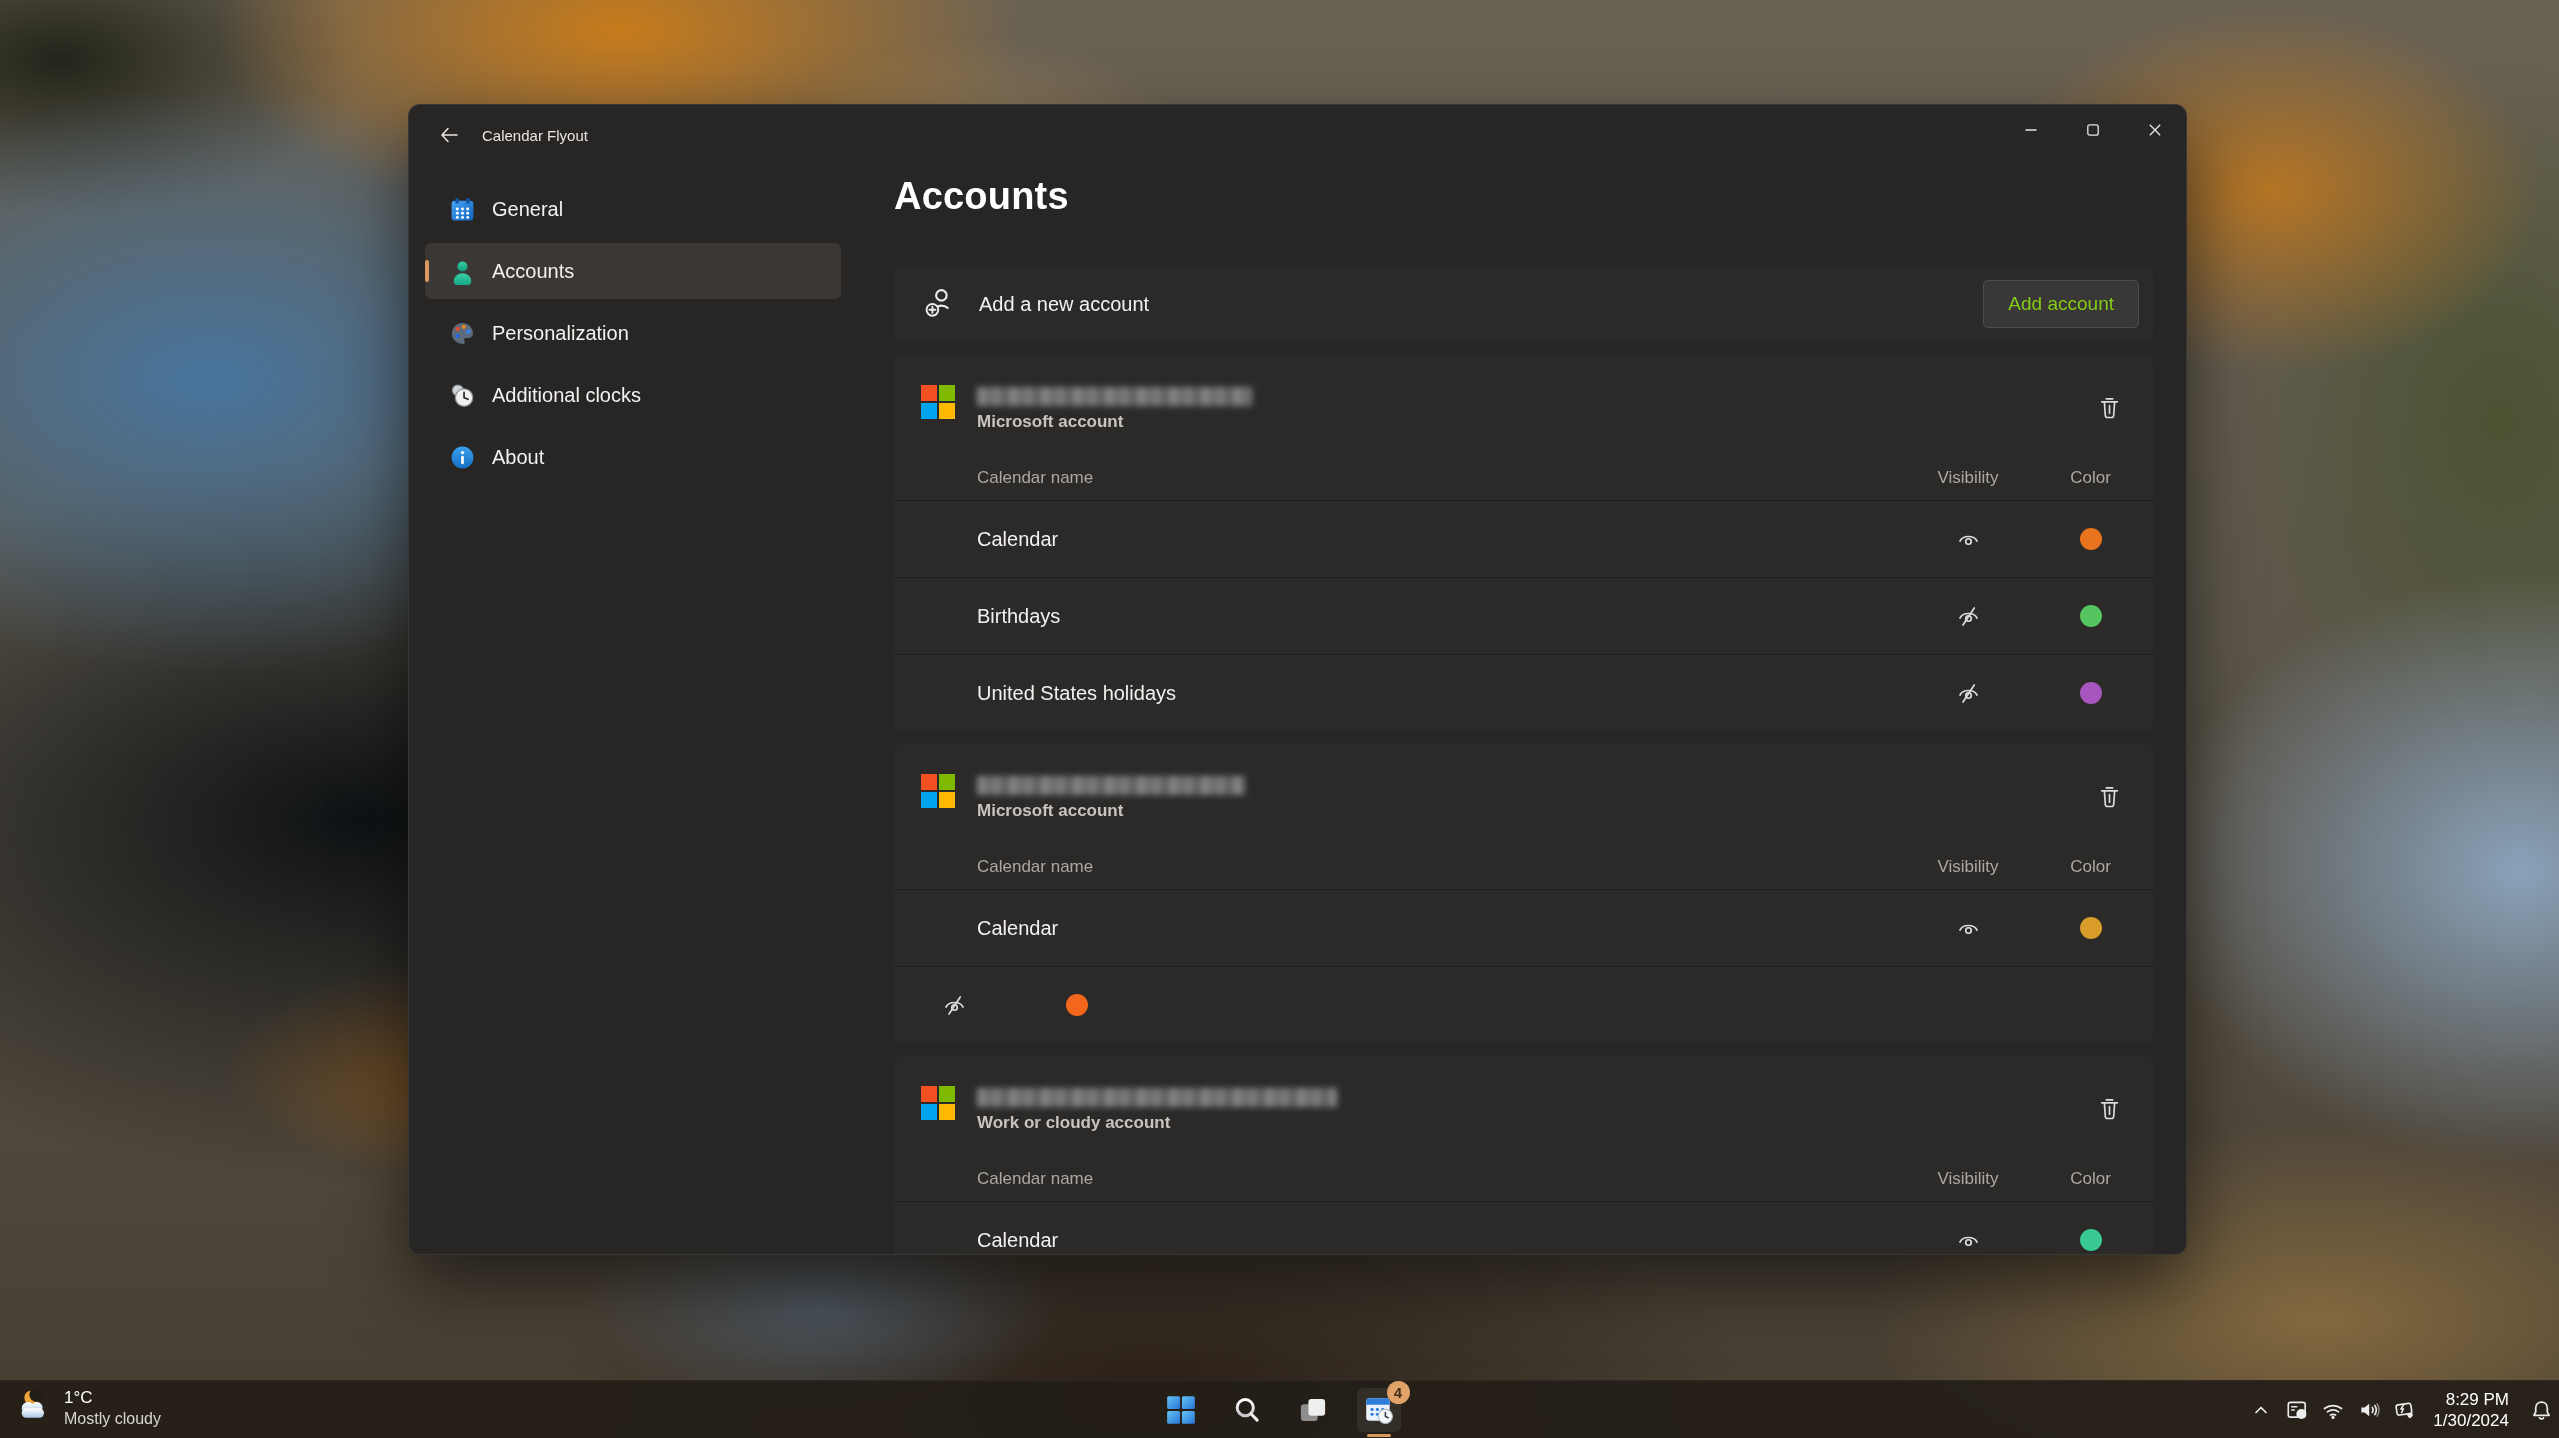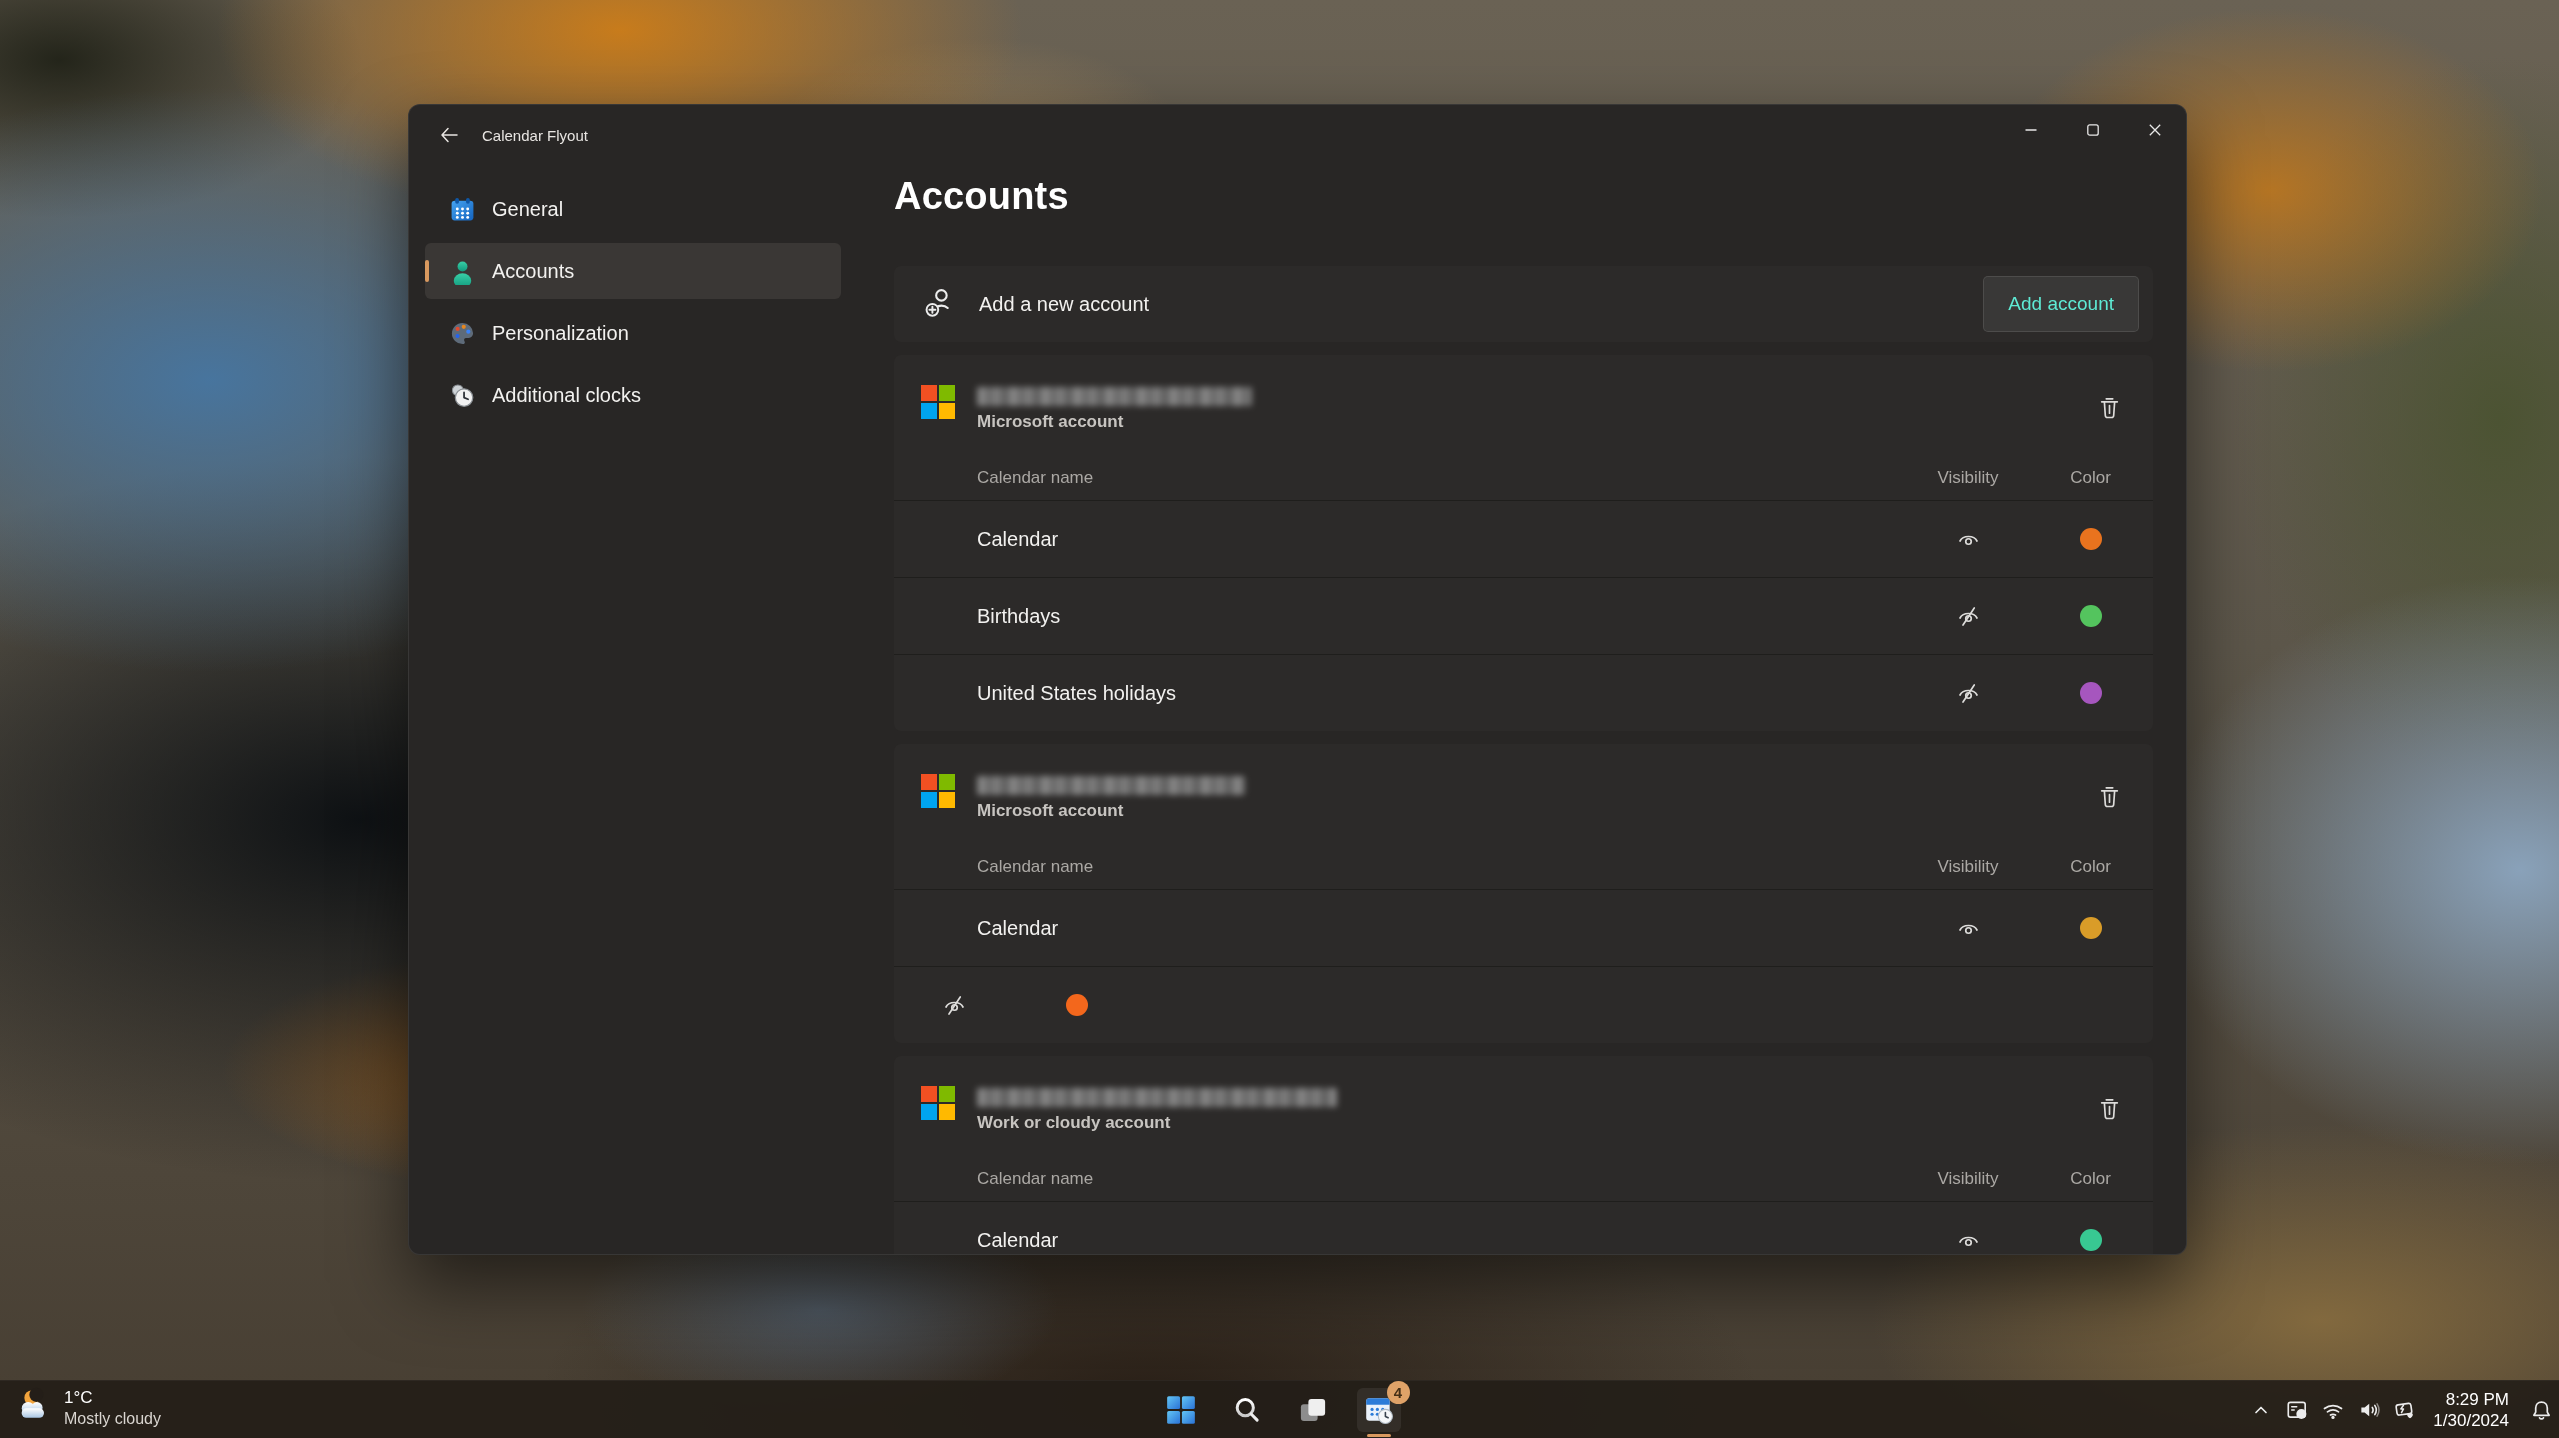--- a/index.html
+++ b/index.html
@@ -46,22 +46,22 @@
     border-radius:2px; }
   .side-icon { width:27px; height:27px; flex:0 0 27px; }
   .side-label { margin-left:16px; font-size:20px; color:#f2f1ef; }
 
   
   .content { position:absolute; left:485px; top:70px; width:1259px; }
   .page-h1 { font-size:38px; font-weight:600; color:#ffffff; letter-spacing:.2px; }
   .card { background:#2c2a29; border-radius:7px; margin-top:0; }
   .add-card { margin-top:48px; height:76px; display:flex; align-items:center; padding:0 14px 0 27px; }
   .add-label { margin-left:22px; font-size:20px; color:#f2f1ef; }
-  .add-btn { margin-left:auto; height:56px; padding:0 24px; background:#393837;
-    border:1px solid rgba(255,255,255,.10); border-radius:5px; color:#5eead4; font-size:19px;
+  .add-btn { margin-left:auto; height:48px; padding:0 24px; background:#393837;
+    border:1px solid rgba(255,255,255,.10); border-radius:5px; color:#84cc16; font-size:19px;
     font-family:inherit; cursor:pointer; }
 
   .acct-card { margin-top:13px; overflow:hidden; }
   .acct-top { display:flex; padding:30px 22px 0 27px; }
   .acct-info { margin-left:22px;font-weight:bold; }
   .redacted { height:19px; border-radius:2px; margin-top:2px;
     background:repeating-linear-gradient(90deg,#9a9a9a 0 9px,#787878 9px 15px,#8f8f8f 15px 24px,#6e6e6e 24px 32px);
     filter:blur(3px); opacity:.8; }
   .rw1{width:275px} .rw2{width:268px} .rw3{width:360px}
   .acct-type { margin-top:6px; font-size:17px; color:#c7c4c0; }
@@ -201,20 +201,36 @@
         <svg viewBox="0 0 26 26" width="27" height="27">
           <circle cx="8.5" cy="8" r="5.2" fill="#cdd2d6"></circle>
           <circle cx="8.5" cy="8" r="5.2" fill="none" stroke="#8a8f94" stroke-width="1"></circle>
           <circle cx="14.5" cy="15" r="8.4" fill="#f1f1f1" stroke="#8a8f94" stroke-width="1.2"></circle>
           <path d="M14.5 15 L14.5 10 M14.5 15 L18.4 16.6" stroke="#2b2f36" stroke-width="1.7" stroke-linecap="round" fill="none"></path>
         </svg>
       </span>
       <span class="side-label">Additional clocks</span>
     </div>
 
+    <div class="side-item">
+      <span class="side-icon">
+        <svg viewBox="0 0 26 26" width="27" height="27">
+          <defs>
+              <linearGradient id="ginf" x1="0" y1="0" x2="0" y2="1">
+                <stop offset="0" stop-color="#3aa0ec"></stop>
+                <stop offset="1" stop-color="#1470c4"></stop>
+              </linearGradient>
+            </defs>
+          <circle cx="13" cy="13" r="10.5" fill="url(#ginf)"></circle>
+          <circle cx="13" cy="8.3" r="1.6" fill="#ffffff"></circle>
+          <rect x="11.7" y="11.4" width="2.6" height="8.2" rx="1.3" fill="#ffffff"></rect>
+        </svg>
+      </span>
+      <span class="side-label">About</span>
+    </div>
   </div>
 
   <div class="content">
     <div class="page-h1">Accounts</div>
 
     <div class="card add-card">
       <span>
         <svg width="36" height="36" viewBox="0 0 24 24">
           <circle cx="13.6" cy="7.6" r="3.5" stroke="#ececec" fill="none" stroke-width="1.4"></circle>
           <path d="M8.2 19.6 c.2-3.2 2.6-5.2 5.4-5.2 1.7 0 3.2.6 4.2 1.6" stroke="#ececec" fill="none" stroke-width="1.4" stroke-linecap="round"></path>

